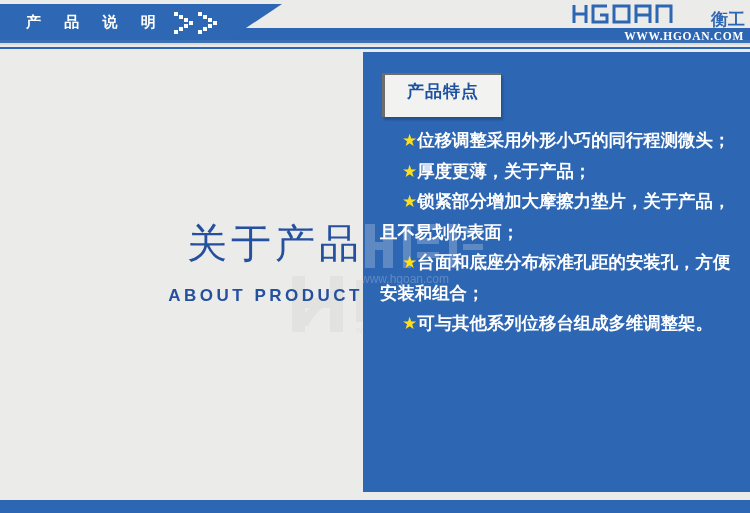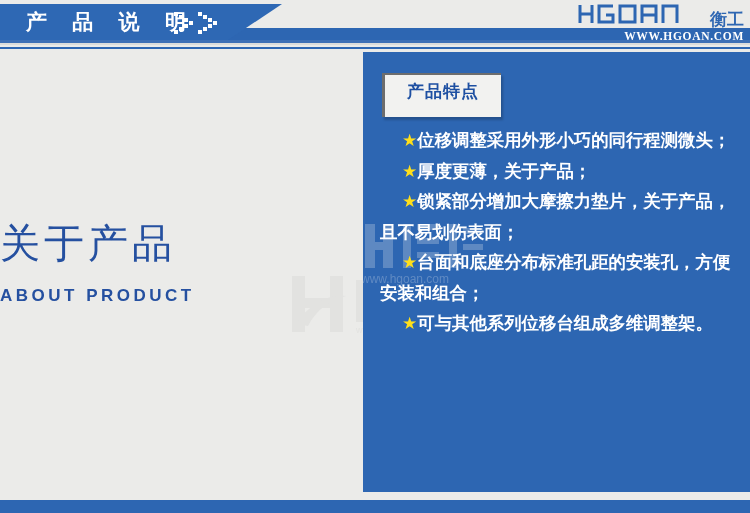--- a/index.html
+++ b/index.html
@@ -67,21 +67,21 @@
     width: 750px;
     height: 2px;
     background: #2d66b2;
   }
   .header-title {
     position: absolute;
     left: 26px; top: 6px;
     height: 32px;
     line-height: 32px;
     color: #ffffff;
-    font-size: 21px;
+    font-size: 15px;
     font-weight: bold;
     letter-spacing: 9px;
     font-family: "DejaVu Sans", "Liberation Sans", sans-serif;
     white-space: nowrap;
     z-index: 4;
   }
   .chevrons {
     position: absolute;
     left: 172px; top: 8px;
     width: 70px; height: 28px;
@@ -93,22 +93,21 @@
     position: absolute;
     right: 6px; top: 6px;
     width: 172px;
     height: 40px;
     z-index: 5;
     text-align: right;
   }
   .logo-row {
     display: flex;
     align-items: flex-end;
-    justify-content: flex-end;
-    gap: 14px;
+    gap: 21px;
     height: 22px;
   }
   .logo-mark { display:block; }
   .logo-cn {
     color: #2d66b2;
     font-size: 17px;
     font-weight: bold;
     line-height: 17px;
     letter-spacing: 0px;
     font-family: "DejaVu Sans", "Liberation Sans", sans-serif;
@@ -132,21 +131,21 @@
     left: 0; top: 52px;
     width: 363px;
     height: 440px;
     background: #ebebe9;
     overflow: hidden;
   }
   .about-block {
     position: absolute;
     left: 0; top: 165px;
     width: 363px;
-    text-align: left;
+    text-align: right;
   }
   .about-cn {
     color: #2550a0;
     font-size: 40px;
     font-weight: normal;
     letter-spacing: 4px;
     font-family: "DejaVu Sans", "Liberation Sans", sans-serif;
     line-height: 52px;
     white-space: nowrap;
   }

